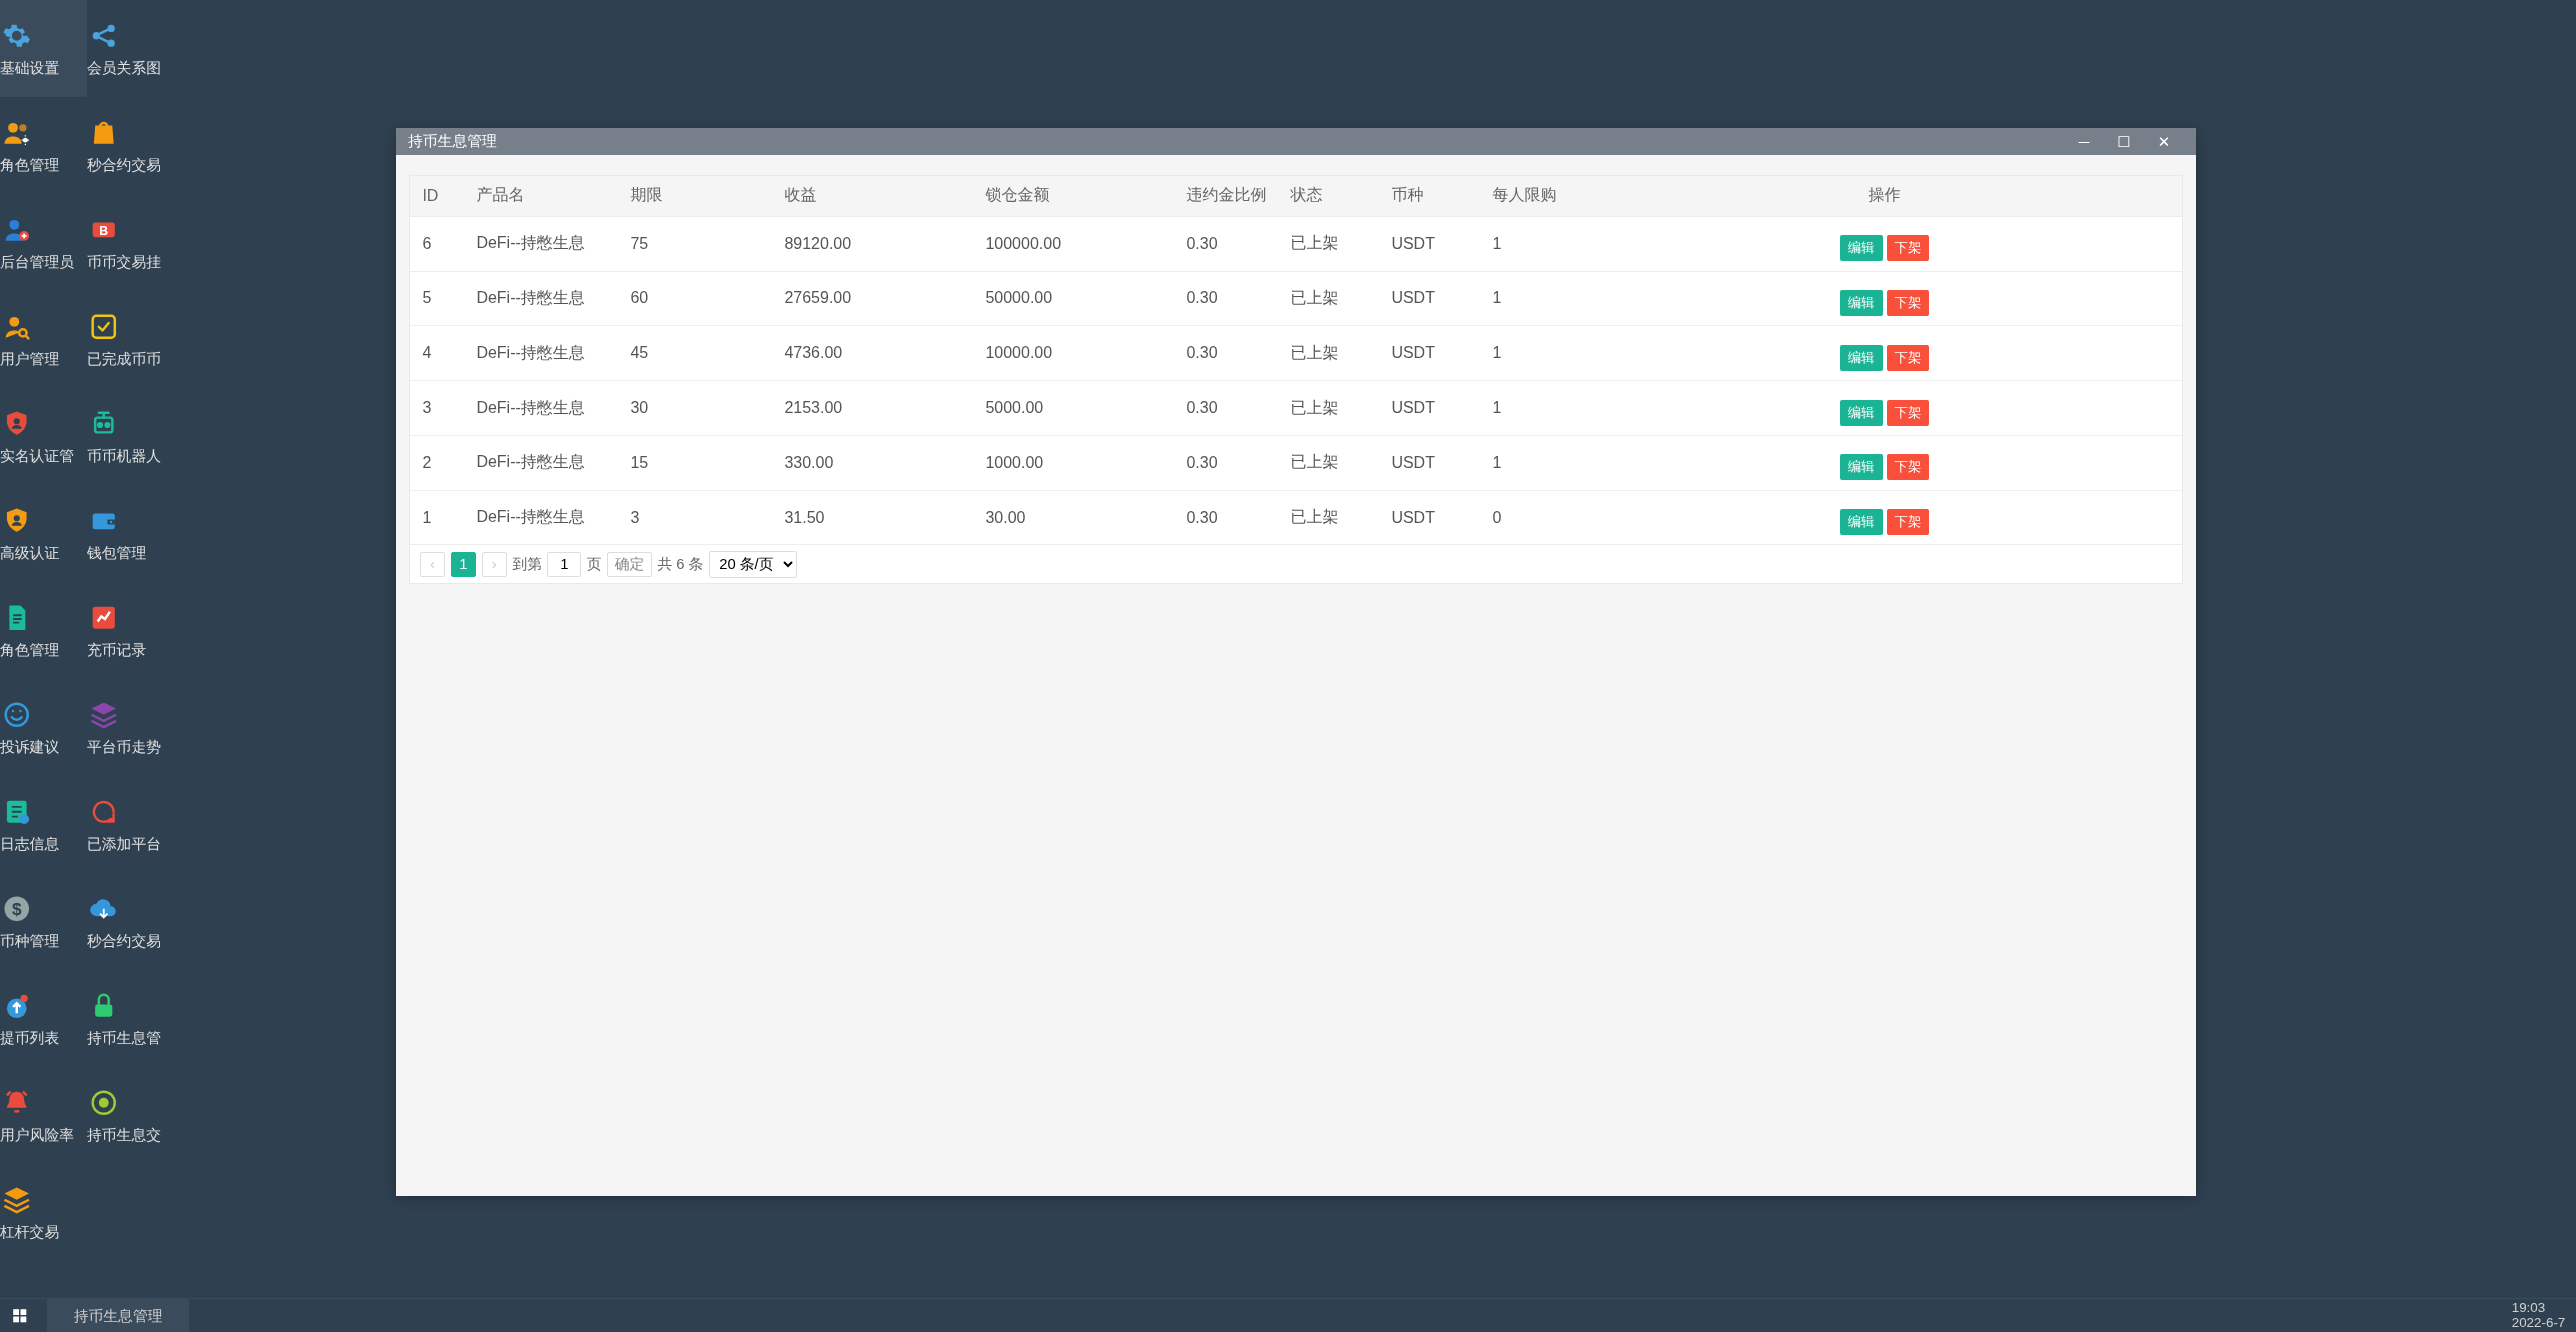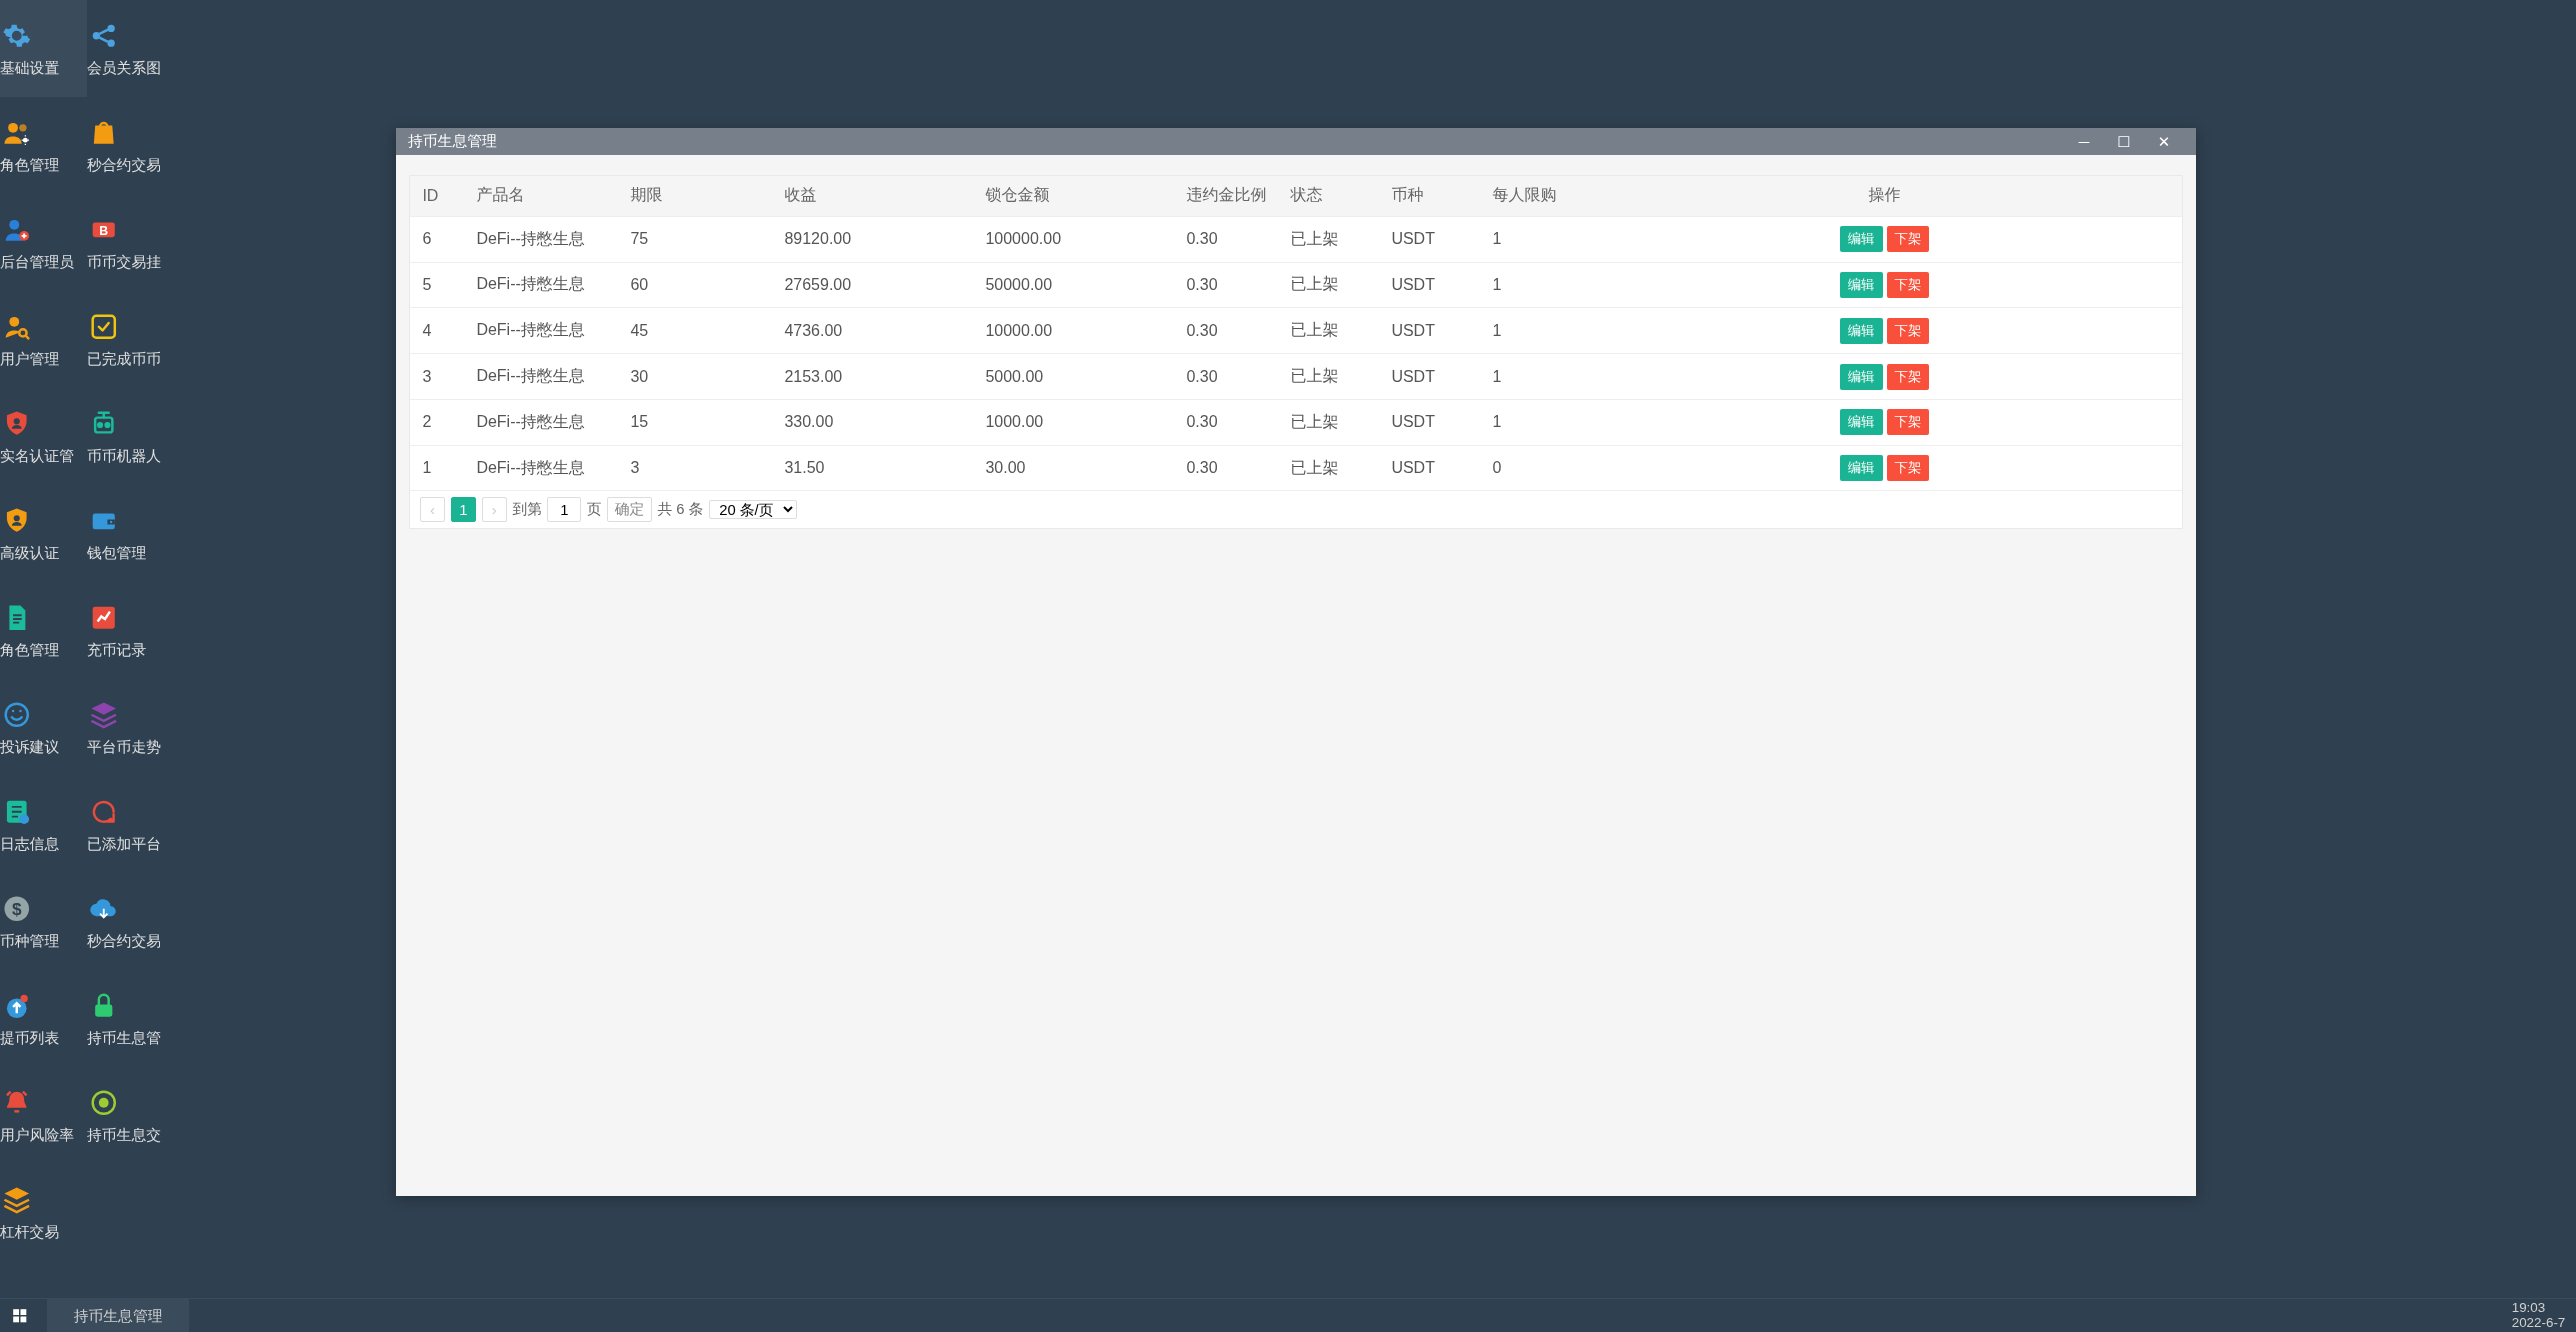--- a/index.html
+++ b/index.html
@@ -142,20 +142,21 @@
 table.data td.ops { text-align: left; }
 .btn-edit {
   background: #1ab394;
   color: #fff;
   border: none;
   padding: 4px 8px;
   border-radius: 2px;
   cursor: pointer;
   font-size: 13.4px;
   margin-right: 4px;
+  margin-top: 9px;
 }
 .btn-off {
   background: #f8503a;
   color: #fff;
   border: none;
   padding: 4px 8px;
   border-radius: 2px;
   cursor: pointer;
   font-size: 13.4px;
 }
@@ -191,21 +192,21 @@
 .pg-btn.disabled { color: #ccc; cursor: default; }
 .pg-input {
   width: 34px;
   height: 25.5px;
   border: 0.7px solid #ddd;
   text-align: center;
   border-radius: 2px;
   font-size: 14.8px;
 }
 .pg-select {
-  height: 19px;
+  height: 27px;
   border: 0.7px solid #ddd;
   border-radius: 2px;
   padding: 0 5.4px;
   font-size: 14.8px;
   background: #fff;
 }
 
 
 .taskbar {
   position: absolute;

